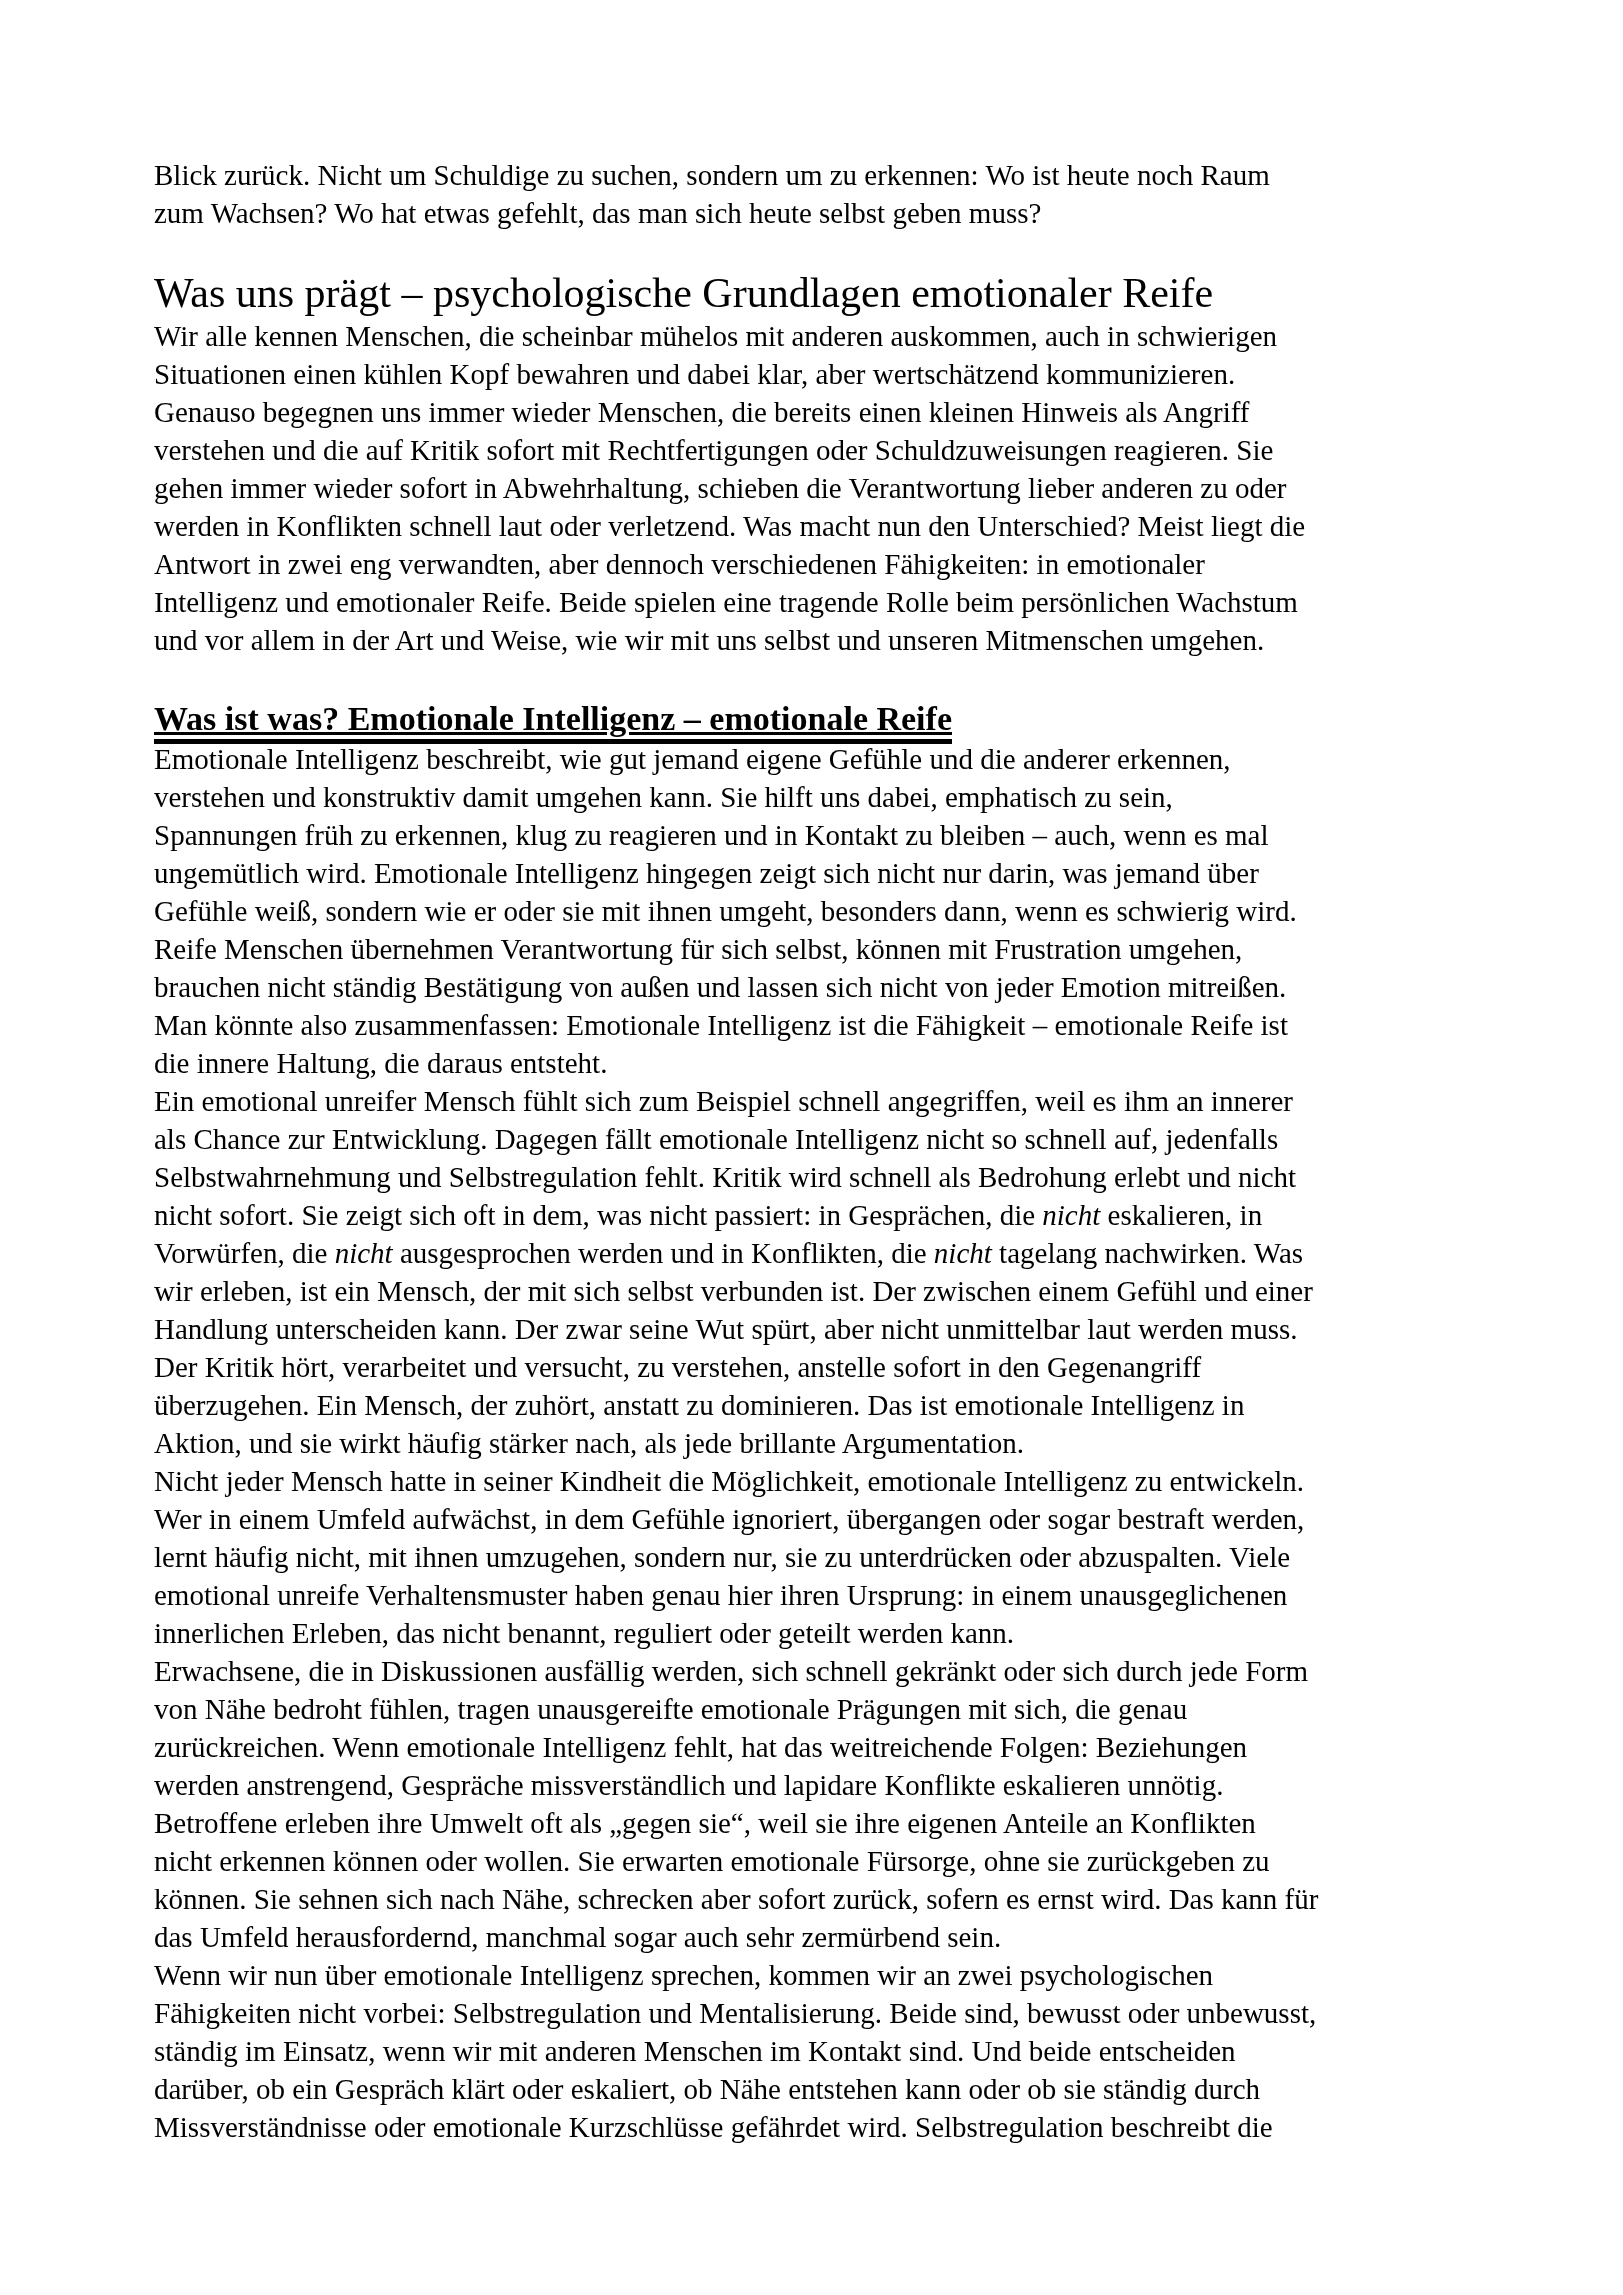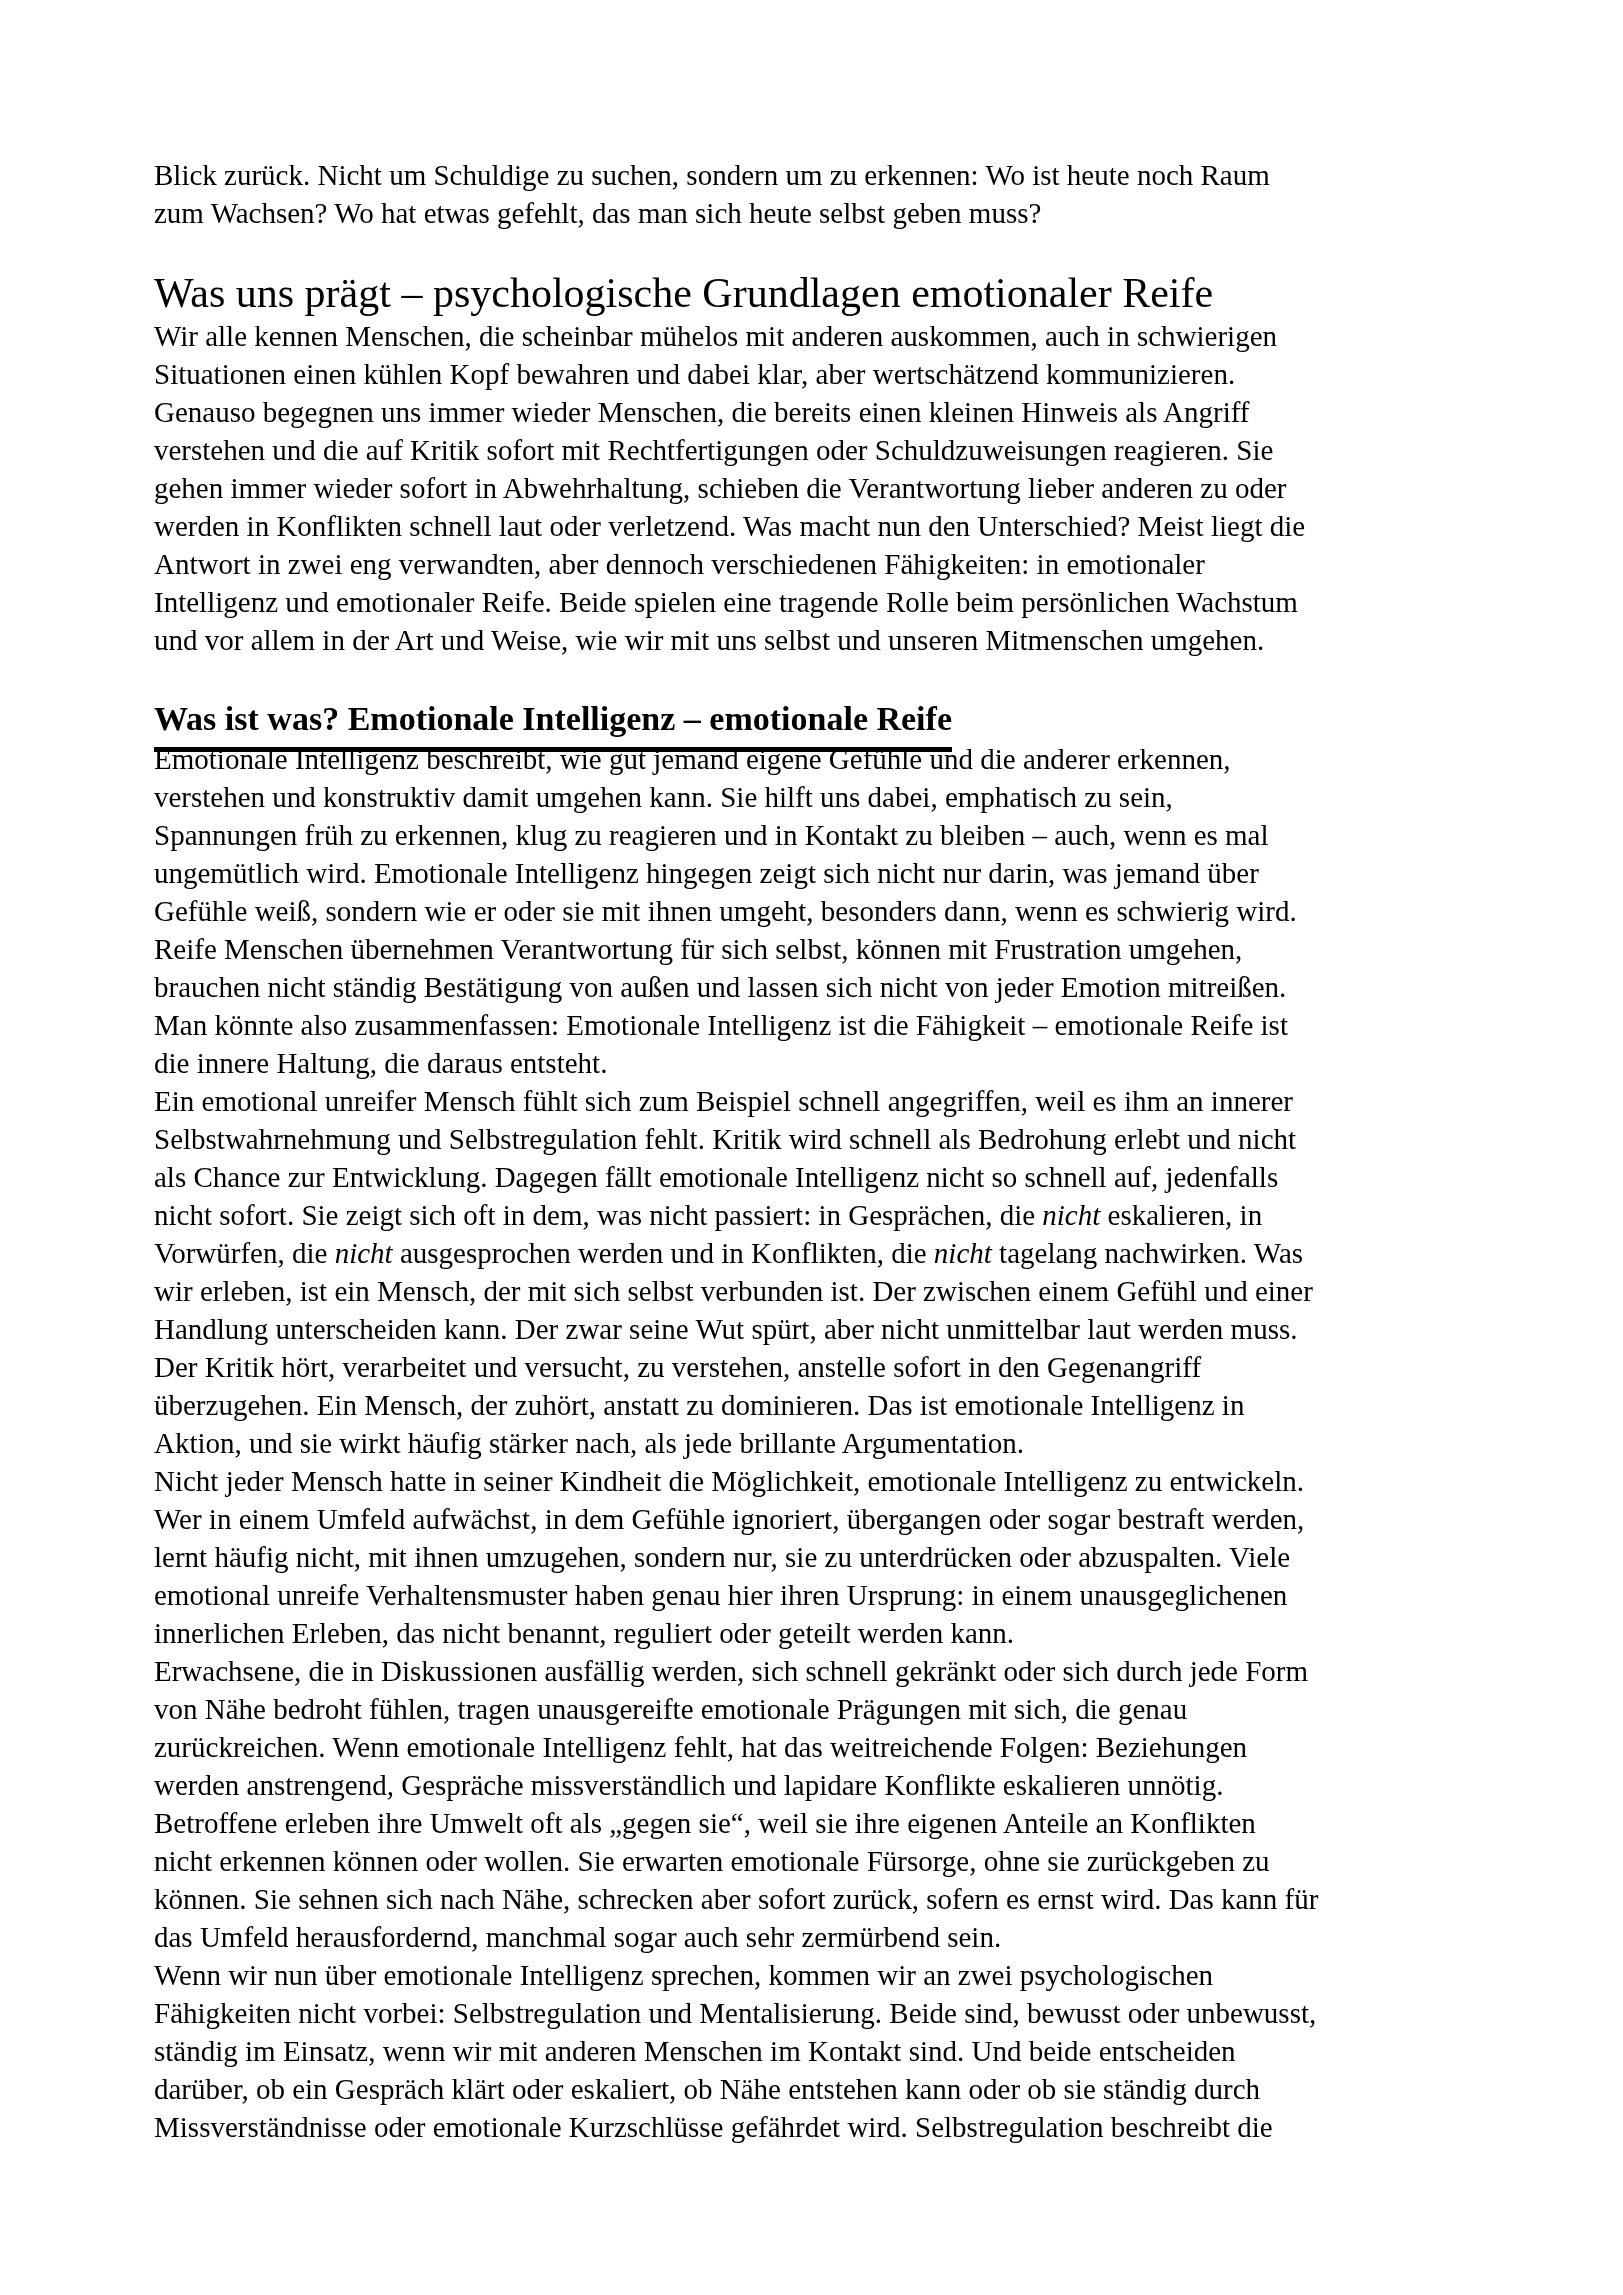--- a/index.html
+++ b/index.html
@@ -31,21 +31,22 @@
     white-space:nowrap;
   }
   .h2 {
     font-size:34px;
     line-height:43px;
     font-weight:bold;
     white-space:nowrap;
   }
   .h2 .u {
     border-bottom:5.4px solid #000000;
-    padding-bottom:10px;
+    padding-bottom:2px;
+    text-decoration:underline;
   }
   .b { font-weight:normal; }
   .i { font-style:italic; }
 </style>
 </head>
 <body>
 
 <div class="page">
   <div class="doc" id="doc">
       <div class="para">
@@ -71,22 +72,22 @@
         <div class="line"><span class="">Emotionale Intelligenz beschreibt, wie gut jemand eigene Gefühle und die anderer erkennen,</span></div>
         <div class="line"><span class="">verstehen und konstruktiv damit umgehen kann. Sie hilft uns dabei, emphatisch zu sein,</span></div>
         <div class="line"><span class="">Spannungen früh zu erkennen, klug zu reagieren und in Kontakt zu bleiben – auch, wenn es mal</span></div>
         <div class="line"><span class="">ungemütlich wird. Emotionale Intelligenz hingegen zeigt sich nicht nur darin, was jemand über</span></div>
         <div class="line"><span class="">Gefühle weiß, sondern wie er oder sie mit ihnen umgeht, besonders dann, wenn es schwierig wird.</span></div>
         <div class="line"><span class="">Reife Menschen übernehmen Verantwortung für sich selbst, können mit Frustration umgehen,</span></div>
         <div class="line"><span class="">brauchen nicht ständig Bestätigung von außen und lassen sich nicht von jeder Emotion mitreißen.</span></div>
         <div class="line"><span class="">Man könnte also zusammenfassen: Emotionale Intelligenz ist die Fähigkeit – emotionale Reife ist</span></div>
         <div class="line"><span class="">die innere Haltung, die daraus entsteht.</span></div>
         <div class="line"><span class="">Ein emotional unreifer Mensch fühlt sich zum Beispiel schnell angegriffen, weil es ihm an innerer</span></div>
+        <div class="line"><span class="">als Chance zur Entwicklung. Dagegen fällt emotionale Intelligenz nicht so schnell auf, jedenfalls</span></div>
         <div class="line"><span class="">Selbstwahrnehmung und Selbstregulation fehlt. Kritik wird schnell als Bedrohung erlebt und nicht</span></div>
-        <div class="line"><span class="">als Chance zur Entwicklung. Dagegen fällt emotionale Intelligenz nicht so schnell auf, jedenfalls</span></div>
         <div class="line"><span class="">nicht sofort. Sie zeigt sich oft in dem, was nicht passiert: in Gesprächen, die </span><span class="i">nicht</span><span class=""> eskalieren, in</span></div>
         <div class="line"><span class="">Vorwürfen, die </span><span class="i">nicht</span><span class=""> ausgesprochen werden und in Konflikten, die </span><span class="i">nicht</span><span class=""> tagelang nachwirken. Was</span></div>
         <div class="line"><span class="">wir erleben, ist ein Mensch, der mit sich selbst verbunden ist. Der zwischen einem Gefühl und einer</span></div>
         <div class="line"><span class="">Handlung unterscheiden kann. Der zwar seine Wut spürt, aber nicht unmittelbar laut werden muss.</span></div>
         <div class="line"><span class="">Der Kritik hört, verarbeitet und versucht, zu verstehen, anstelle sofort in den Gegenangriff</span></div>
         <div class="line"><span class="">überzugehen. Ein Mensch, der zuhört, anstatt zu dominieren. Das ist emotionale Intelligenz in</span></div>
         <div class="line"><span class="">Aktion, und sie wirkt häufig stärker nach, als jede brillante Argumentation.</span></div>
         <div class="line"><span class="">Nicht jeder Mensch hatte in seiner Kindheit die Möglichkeit, emotionale Intelligenz zu entwickeln.</span></div>
         <div class="line"><span class="">Wer in einem Umfeld aufwächst, in dem Gefühle ignoriert, übergangen oder sogar bestraft werden,</span></div>
         <div class="line"><span class="">lernt häufig nicht, mit ihnen umzugehen, sondern nur, sie zu unterdrücken oder abzuspalten. Viele</span></div>

